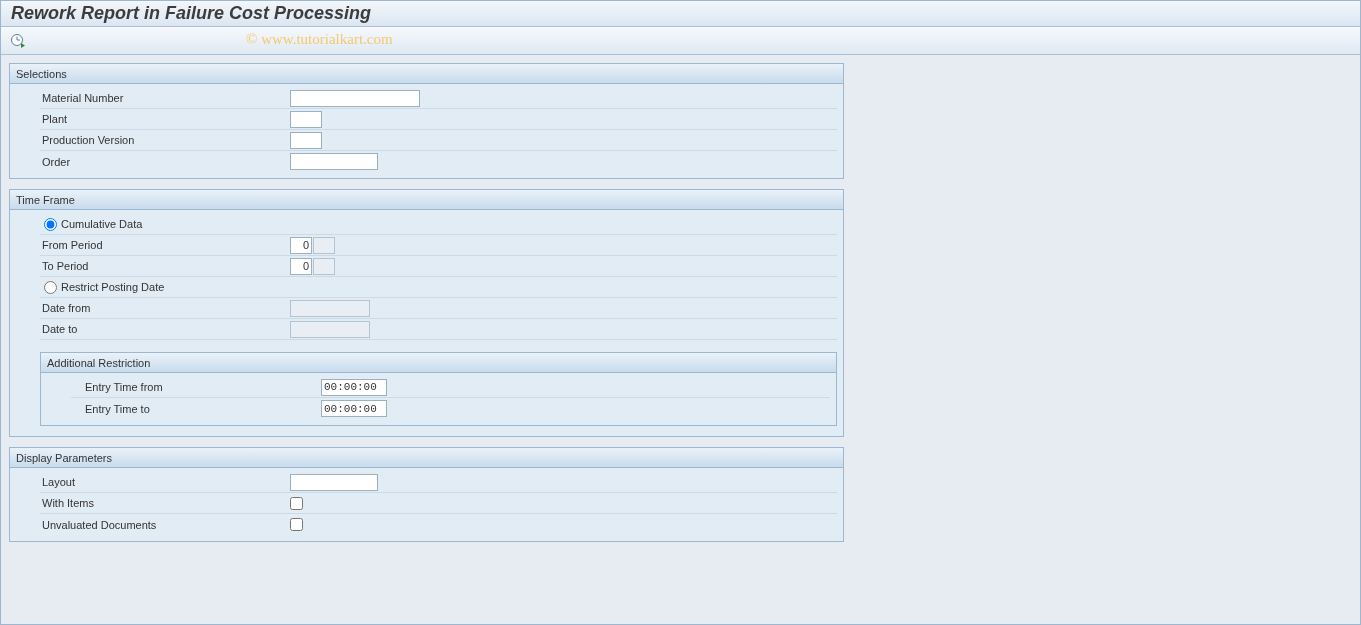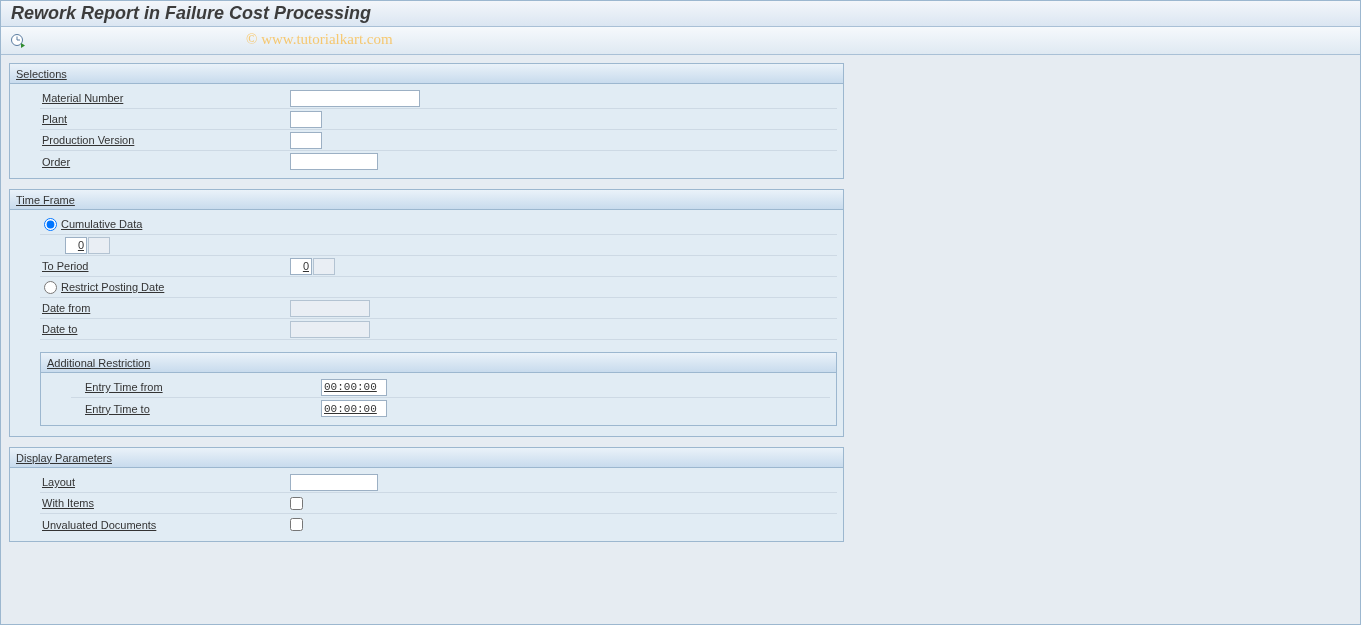--- a/index.html
+++ b/index.html
@@ -48,21 +48,20 @@
       position: absolute;
       left: 245px;
       top: 4px;
       color: rgba(255,165,0,0.55);
       font-size: 15px;
       font-family: Georgia, serif;
       pointer-events: none;
     }
     .content {
       padding: 8px;
-      text-decoration: underline;
     }
     .group {
       border: 1px solid #9cb7cf;
       margin-bottom: 10px;
       width: 835px;
       background: #e1ecf4;
     }
     .group-header {
       background: linear-gradient(#eaf2f9, #c8dbed);
       border-bottom: 1px solid #9cb7cf;
@@ -203,20 +202,21 @@
     <div class="group">
       <div class="group-header">Time Frame</div>
       <div class="group-body">
         <div class="row radio-row">
           <label>
             <input type="radio" name="tf" checked="" style="">
             <span>Cumulative Data</span>
           </label>
         </div>
         <div class="row">
+          <div class="label-cell">From Period</div>
           <div class="input-cell pair">
             <input type="text" class="num" value="0" style="">
             <input type="text" class="num-ro second" readonly="" value="" style="">
           </div>
         </div>
         <div class="row">
           <div class="label-cell">To Period</div>
           <div class="input-cell pair">
             <input type="text" class="num" value="0" style="">
             <input type="text" class="num-ro second" readonly="" value="" style="">

